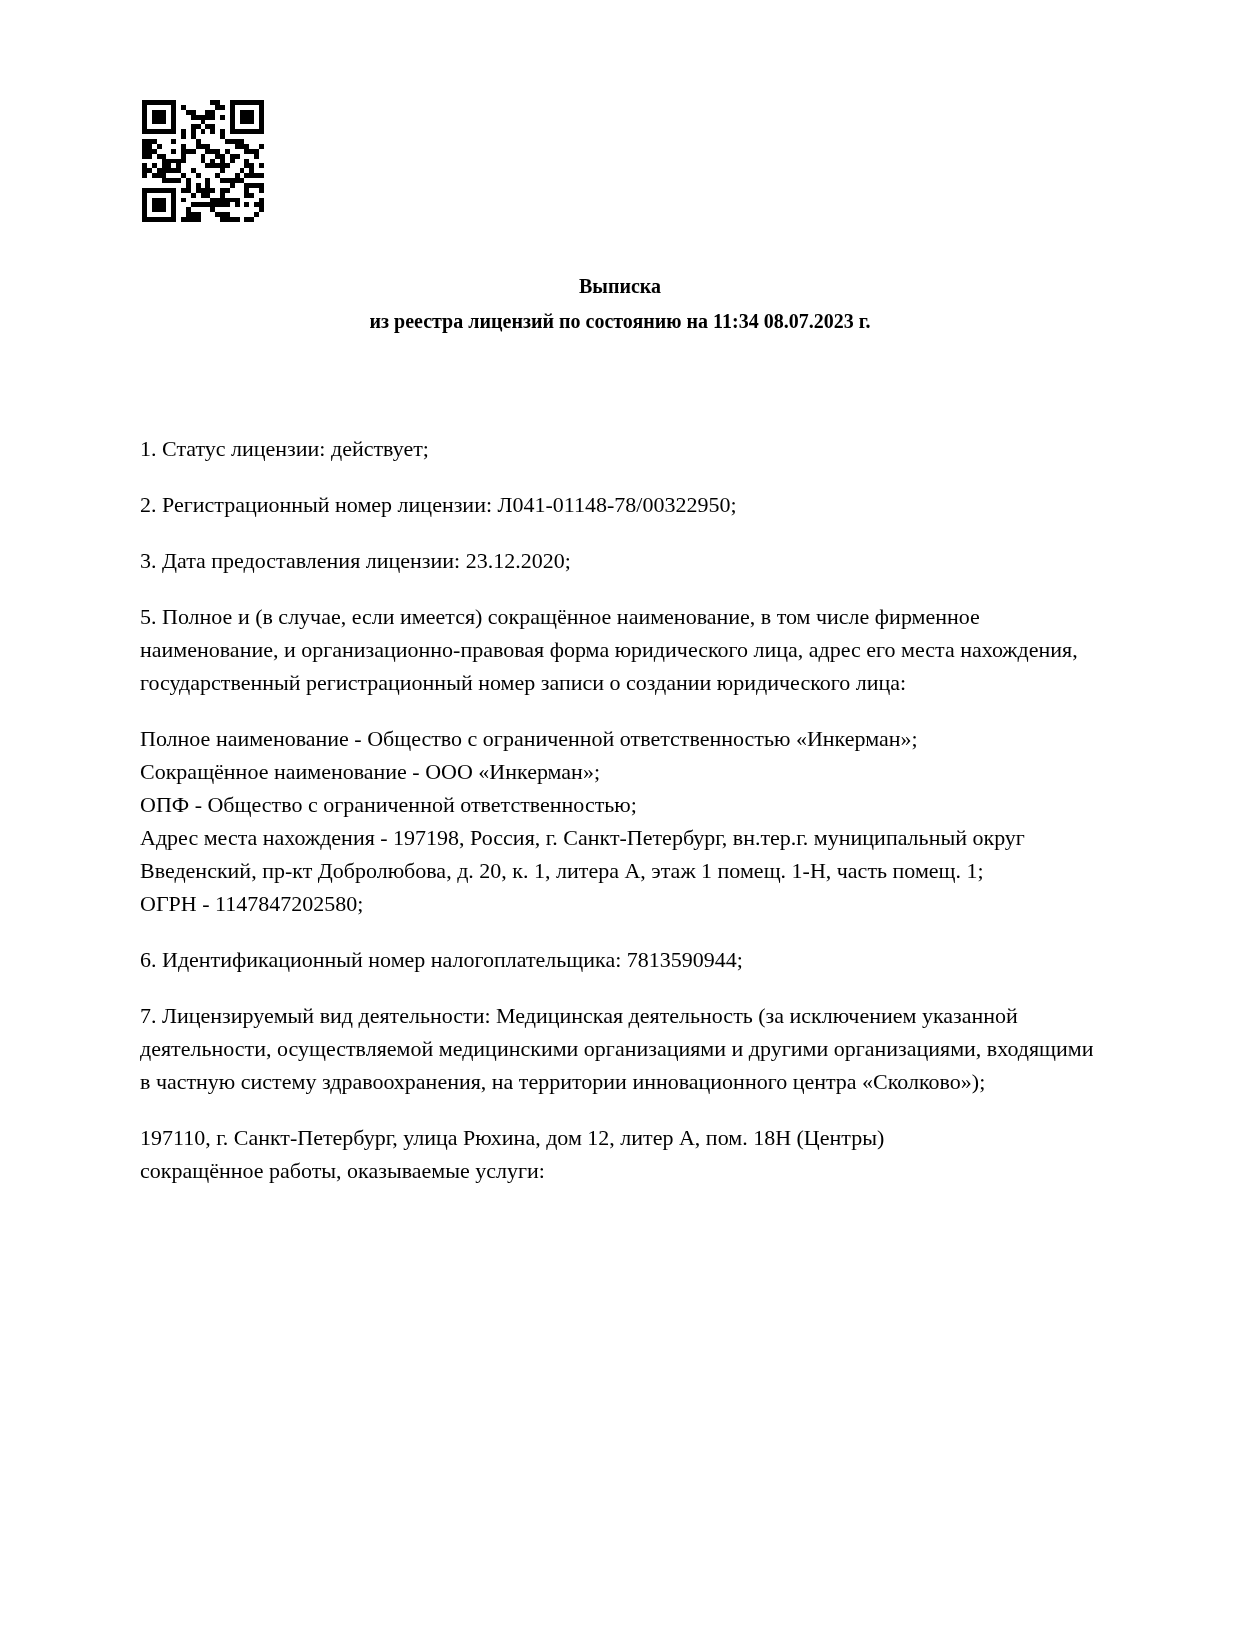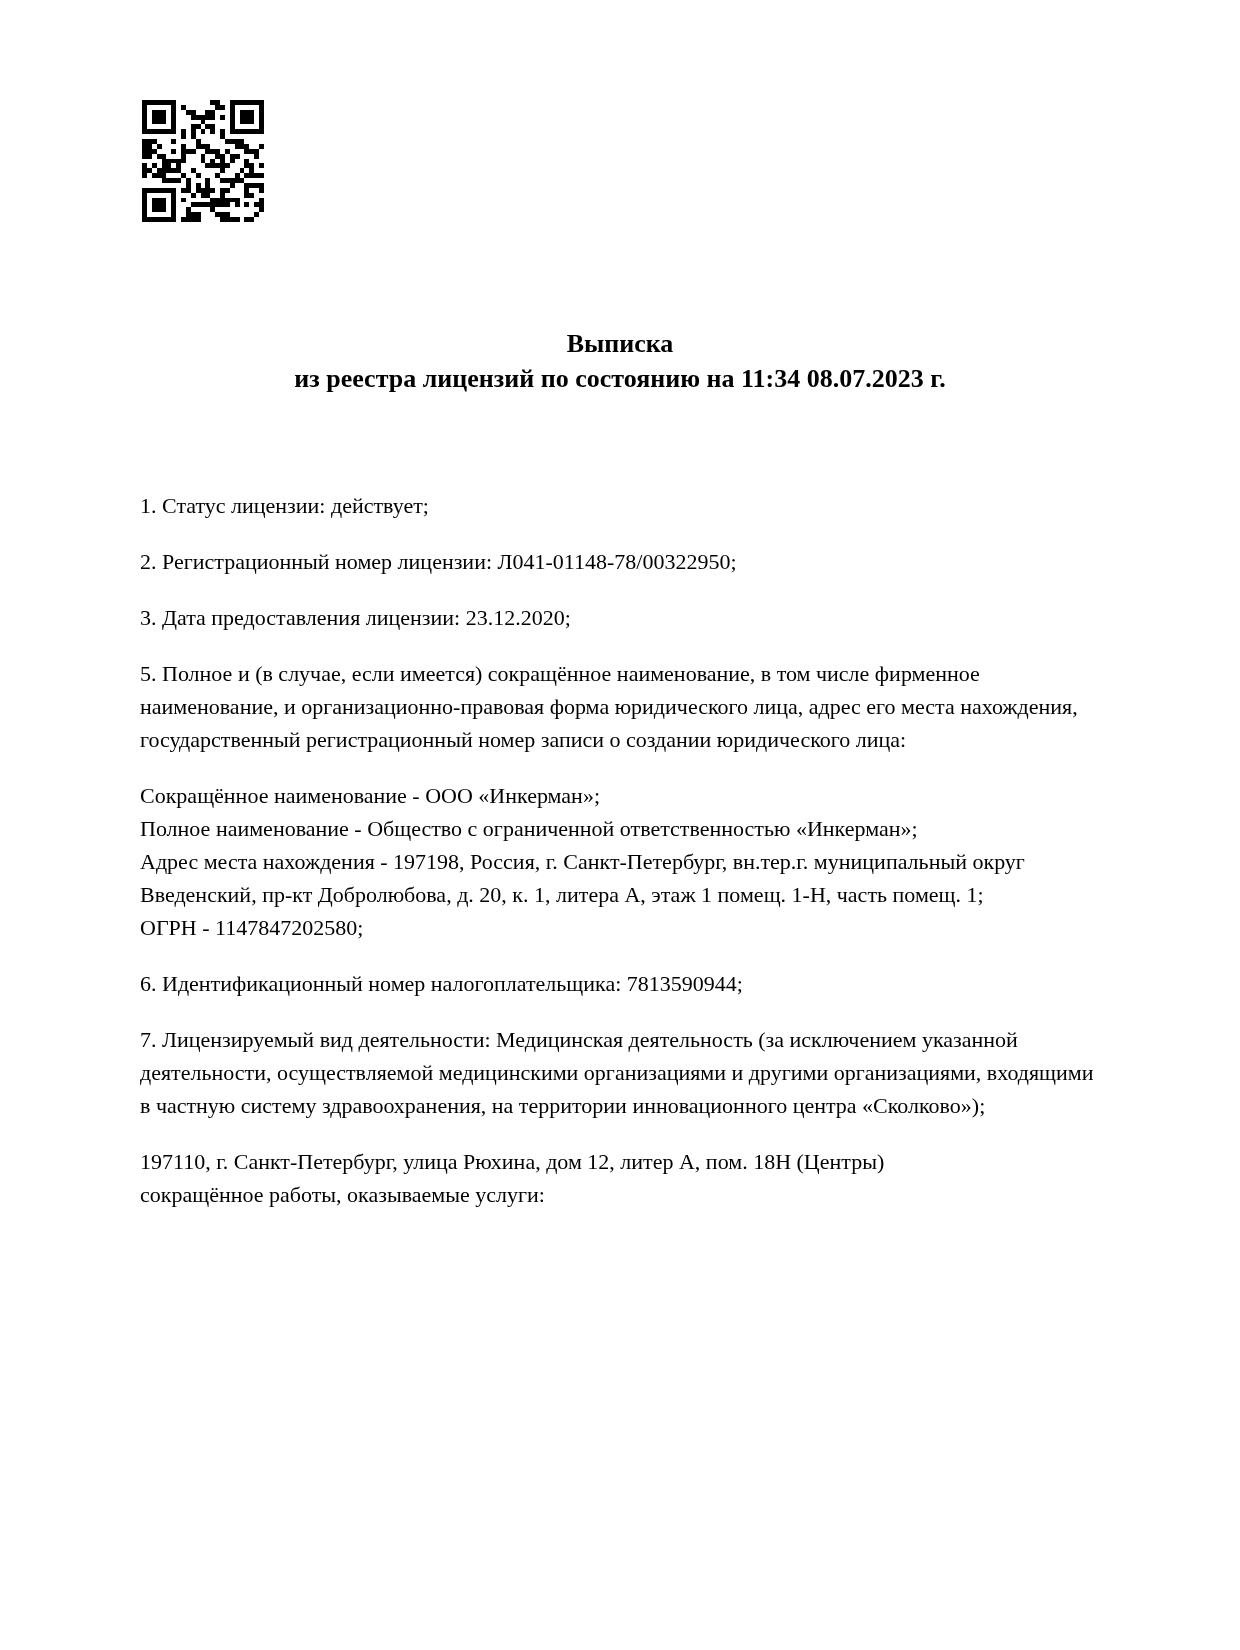--- a/index.html
+++ b/index.html
@@ -24,24 +24,24 @@
     height: 122px;
   }
   .qr svg {
     display: block;
     shape-rendering: crispEdges;
   }
   .content {
     margin: 0 140px 0 140px;
   }
   .doc-title {
-    margin-top: 104px;
+    margin-top: 47px;
     text-align: center;
     font-weight: bold;
-    font-size: 26px;
+    font-size: 20px;
     line-height: 35px;
   }
   .content p.para {
     margin: 23px 0 0 0;
   }
   .content p.first {
     margin-top: 93px;
   }
   .block {
     margin: 23px 0 0 0;
@@ -365,22 +365,23 @@
     <p class="para first">1. Статус лицензии: действует;</p>
 
     <p class="para">2. Регистрационный номер лицензии: Л041-01148-78/00322950;</p>
 
     <p class="para">3. Дата предоставления лицензии: 23.12.2020;</p>
 
 
     <p class="para">5. Полное и (в случае, если имеется) сокращённое наименование, в том числе фирменное наименование, и организационно-правовая форма юридического лица, адрес его места нахождения, государственный регистрационный номер записи о создании юридического лица:</p>
 
     <div class="block">
+      <p class="line">Полное наименование - Общество с ограниченной ответственностью «Инкерман»;</p>
       <p class="line">Сокращённое наименование - ООО «Инкерман»;</p>
-      <p class="line">Полное наименование - Общество с ограниченной ответственностью «Инкерман»;</p>
+      <p class="line">ОПФ - Общество с ограниченной ответственностью;</p>
       <p class="line">Адрес места нахождения - 197198, Россия, г. Санкт-Петербург, вн.тер.г. муниципальный округ Введенский, пр-кт Добролюбова, д. 20, к. 1, литера А, этаж 1 помещ. 1-Н, часть помещ. 1;</p>
       <p class="line">ОГРН - 1147847202580;</p>
     </div>
 
     <p class="para">6. Идентификационный номер налогоплательщика: 7813590944;</p>
 
     <p class="para">7. Лицензируемый вид деятельности: Медицинская деятельность (за исключением указанной деятельности, осуществляемой медицинскими организациями и другими организациями, входящими в частную систему здравоохранения, на территории инновационного центра «Сколково»);</p>
 
 
     <div class="block">

